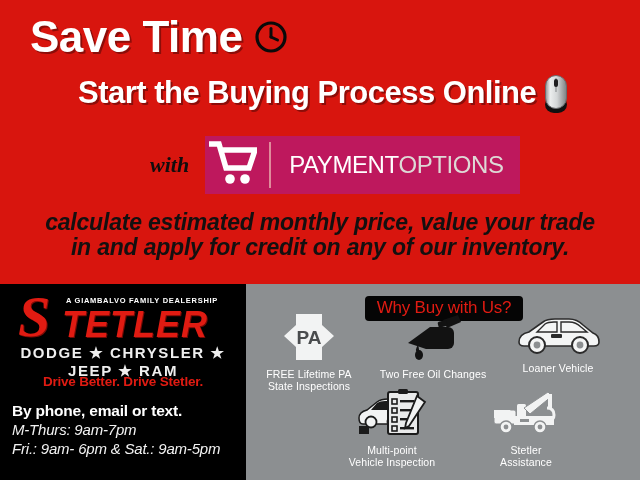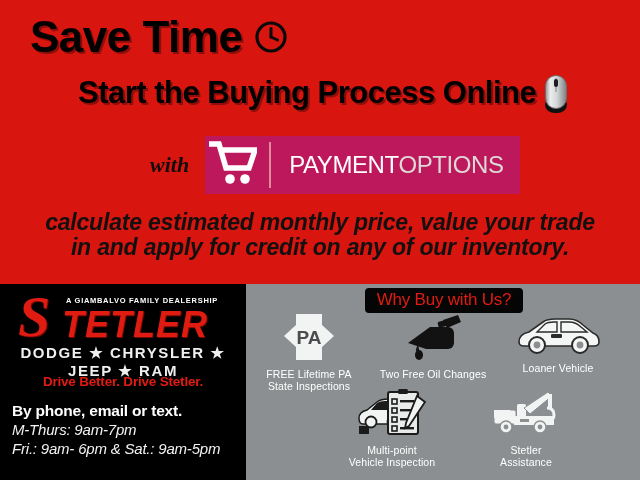--- a/index.html
+++ b/index.html
@@ -16,21 +16,21 @@
     position:absolute; left:0; top:0; width:640px; height:284px;
     background:#d8150e;
   }
   .line1 {
     position:absolute; left:30px; top:14px;
     display:flex; align-items:center; gap:12px;
   }
   .headline {
     font-family:"Liberation Sans", sans-serif;
     font-weight:bold;
-    color:#000000;
+    color:#ffffff;
     letter-spacing:-0.5px;
     text-shadow:2px 2px 0 rgba(0,0,0,0.35);
     white-space:nowrap;
   }
   .h1 { font-size:44px; line-height:46px; }
   .h2 { font-size:31px; line-height:34px; }
 
   .clock-icon { display:block; }
   .line2 {
     position:absolute; left:78px; top:74px;
@@ -127,21 +127,21 @@
     font-family:"Liberation Sans", sans-serif;
     font-style:italic; font-size:15px; line-height:19px;
     color:#f2f2f2; letter-spacing:-0.2px;
   }
 
   
   .why {
     position:absolute; left:248px; top:284px; width:392px; height:196px;
     background:#8c8f91;
   }
-  .why-title-wrap { text-align:center; padding-top:4px; }
+  .why-title-wrap { text-align:center; padding-top:12px; }
   .why-title {
     display:inline-block;
     background:#050505;
     border-radius:4px;
     padding:2px 12px 3px 12px;
     font-family:"Liberation Sans", sans-serif;
     font-size:17px; font-weight:normal; letter-spacing:-0.2px;
     color:#e01b12;
   }
 

